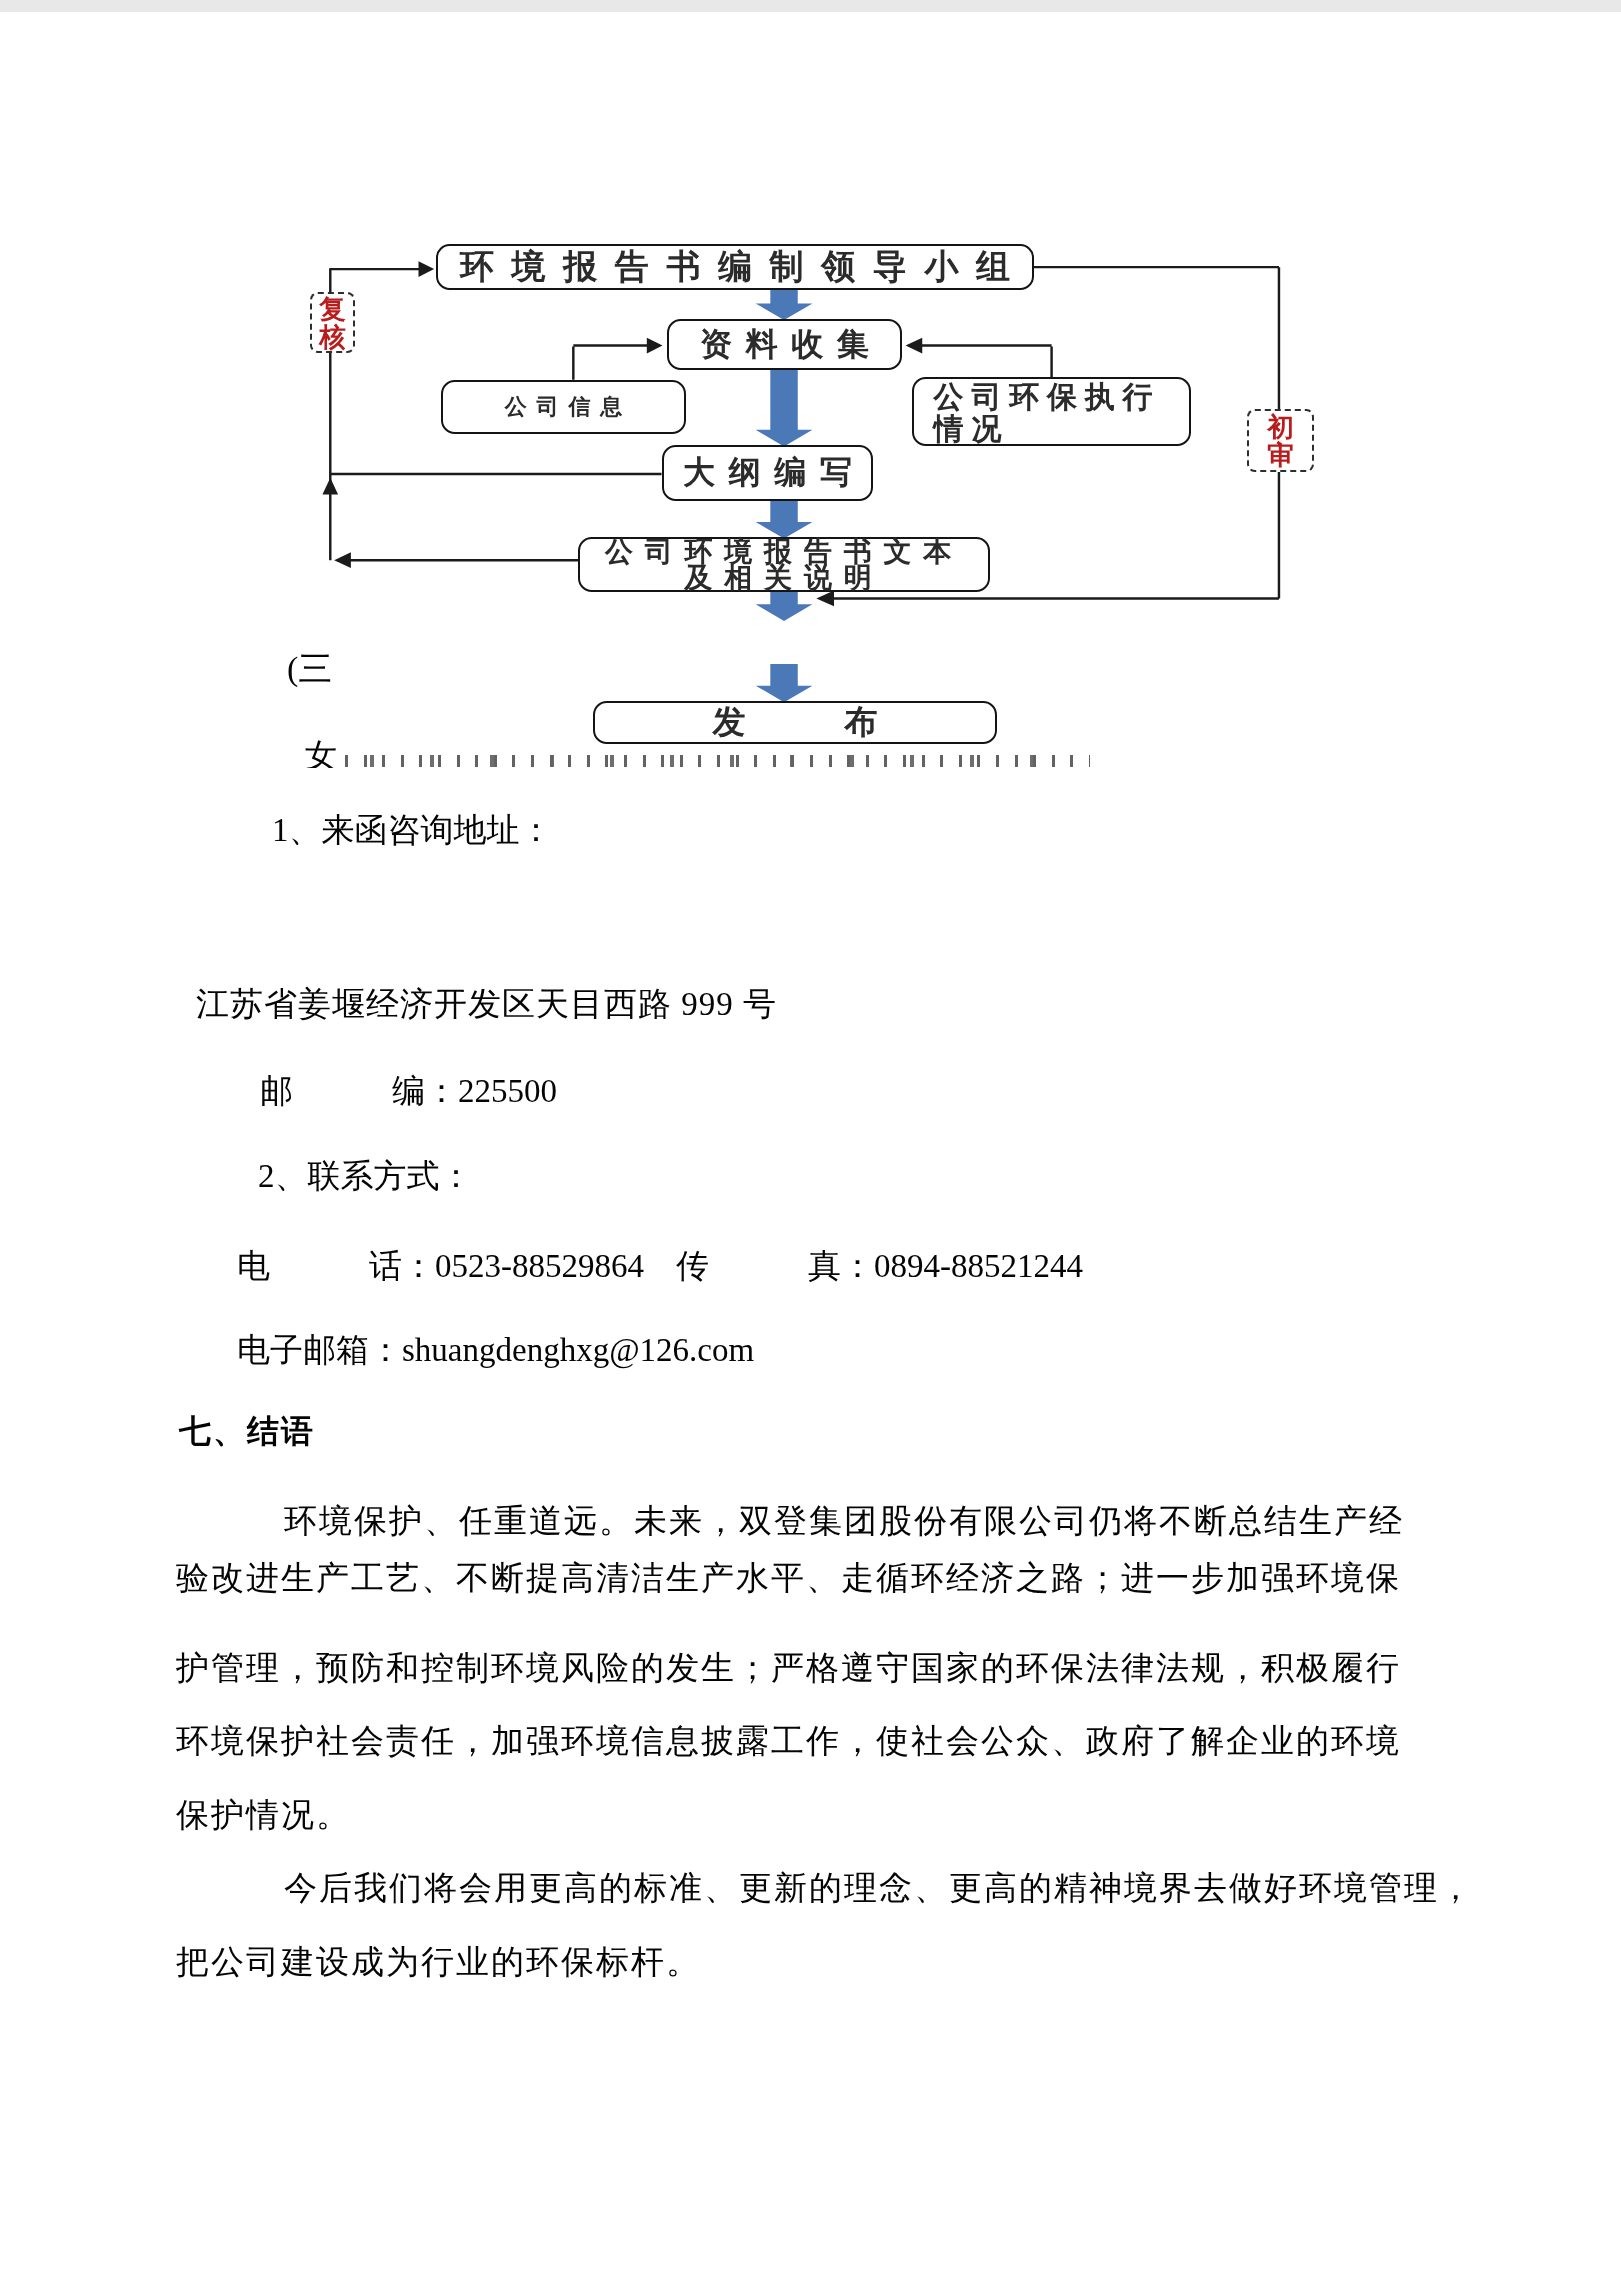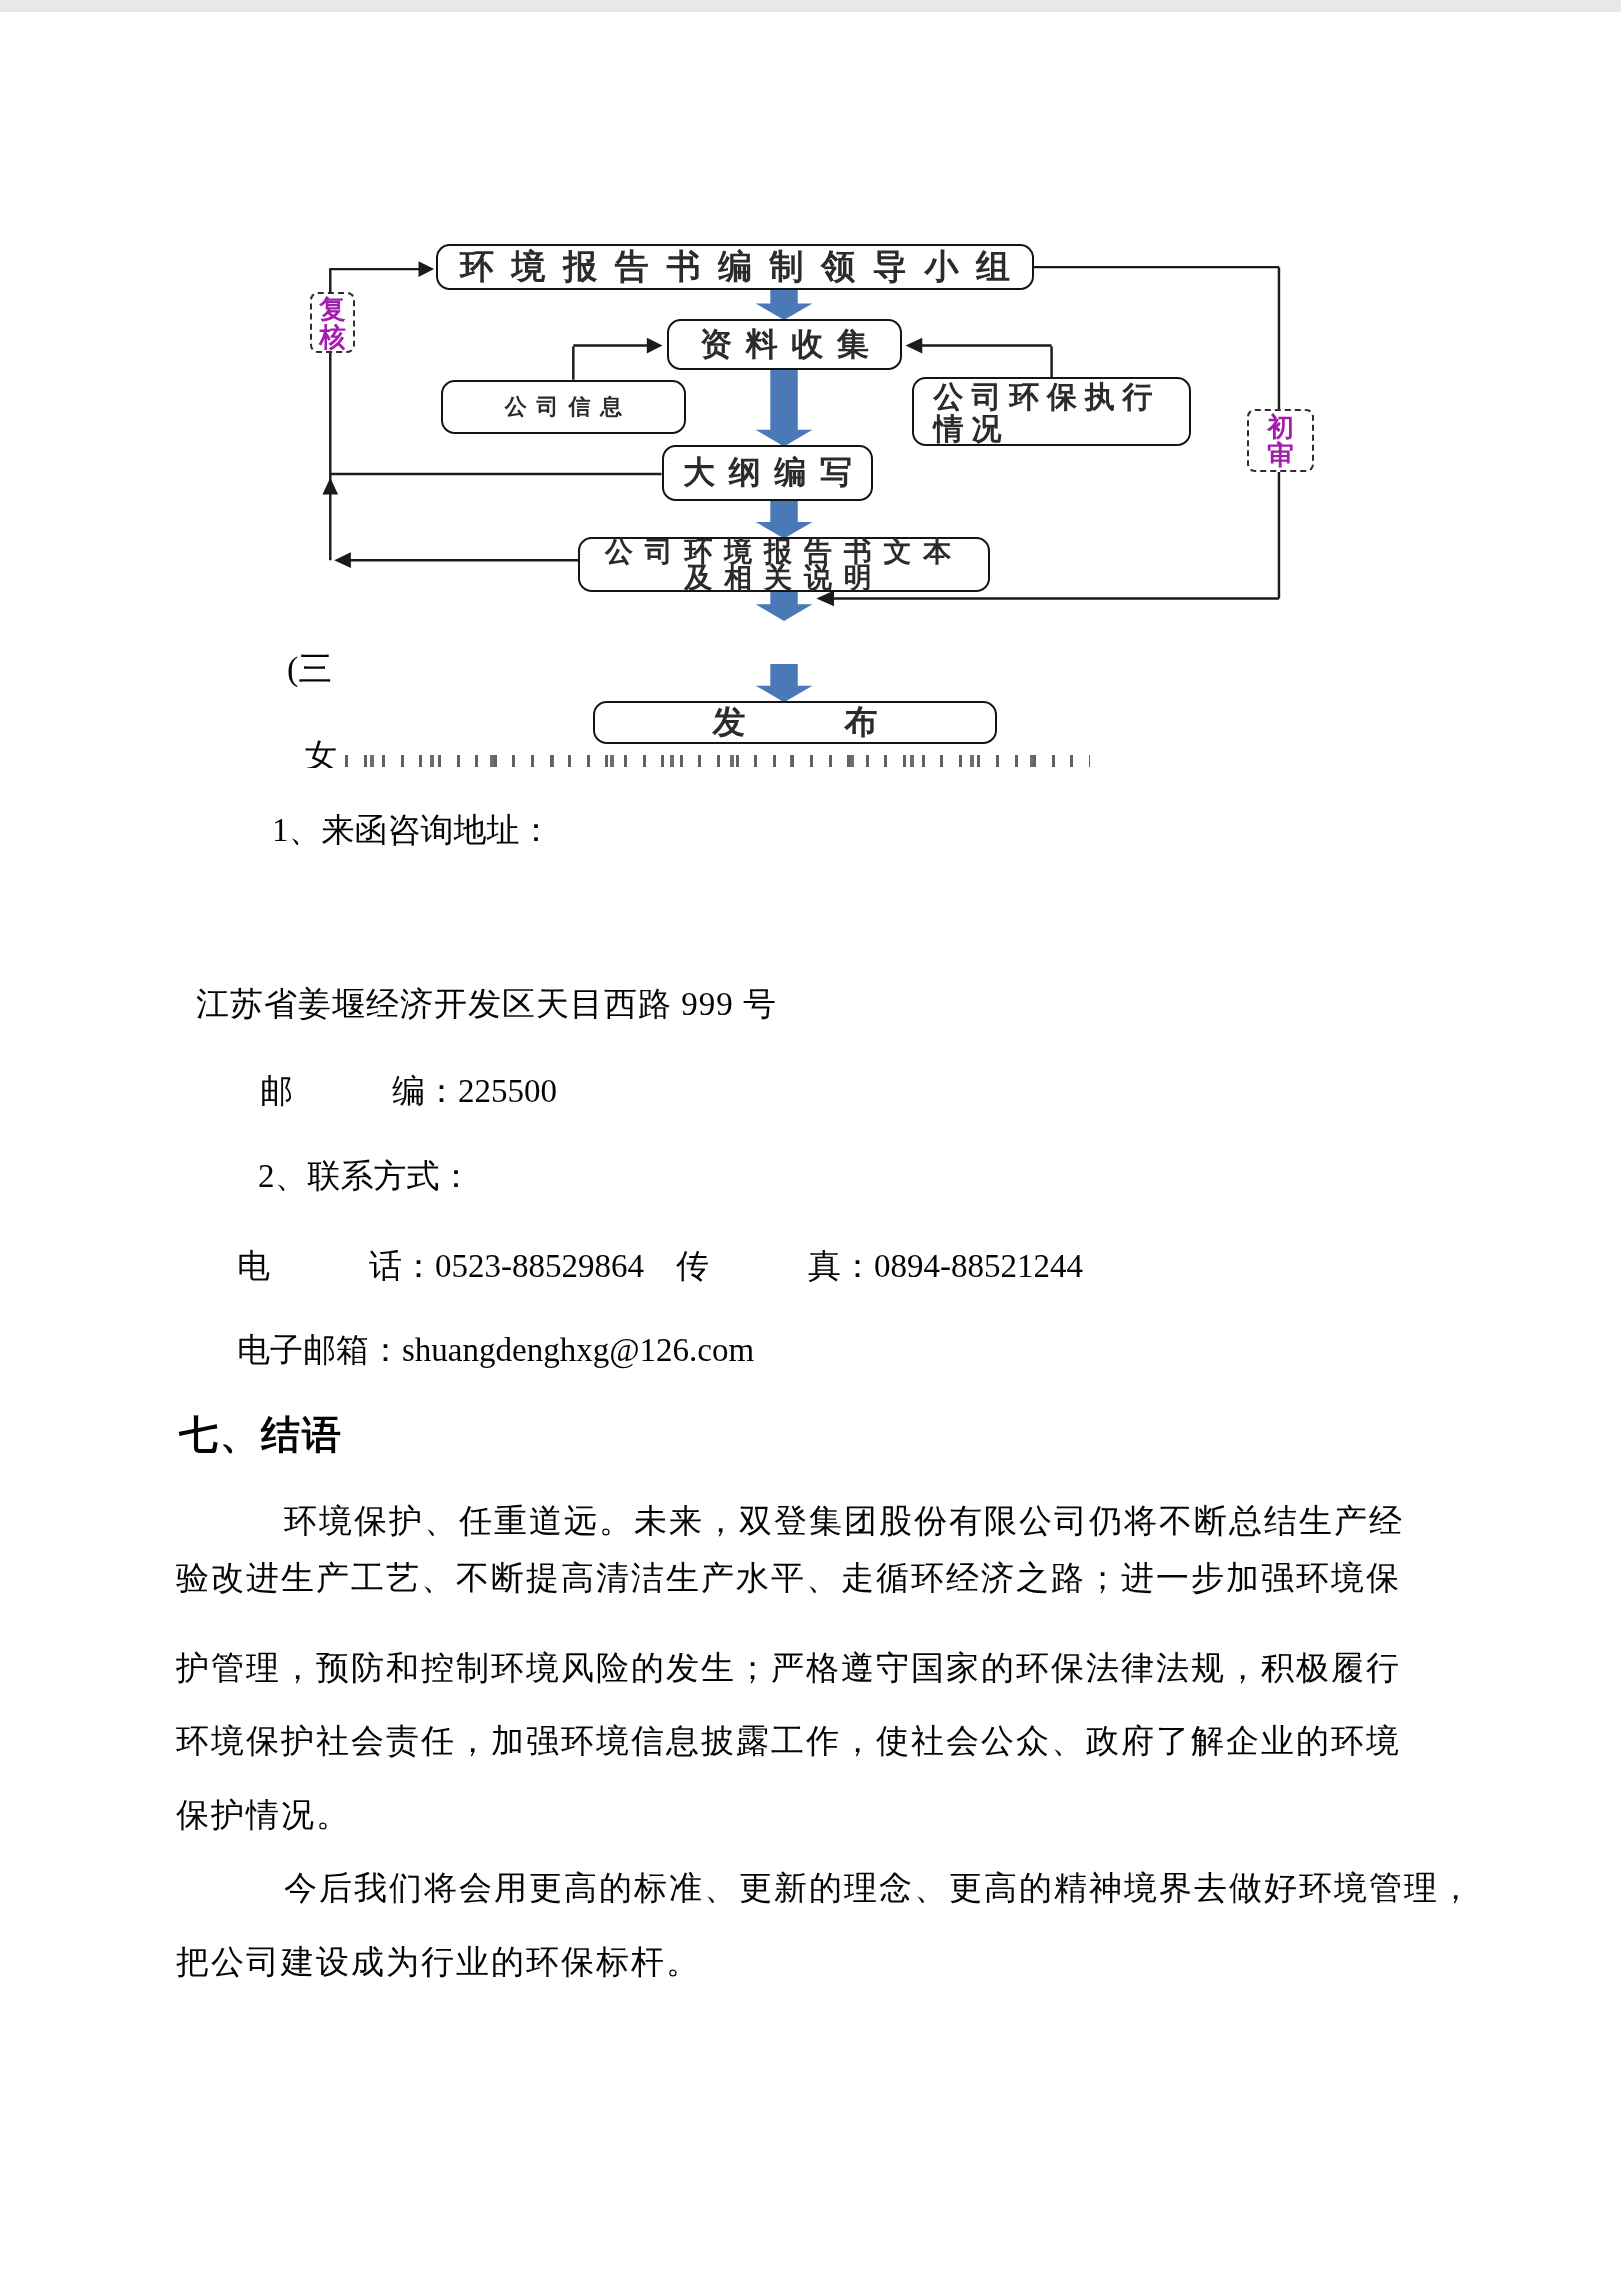--- a/index.html
+++ b/index.html
@@ -11,21 +11,21 @@
     overflow:hidden;
     font-family:"Liberation Serif","DejaVu Serif",serif;
     color:#000;
   }
   svg.connectors{position:absolute;left:0;top:0;pointer-events:none;}
   .t{position:absolute;white-space:pre;font-size:33px;line-height:1.2;color:#050505;}
   .addr-indent{letter-spacing:1px;}
   .para{letter-spacing:2px;}
   .heading{
     font-family:"Liberation Sans","DejaVu Sans",sans-serif;
-    font-weight:700;font-size:39px;letter-spacing:2px;
+    font-weight:700;font-size:32px;letter-spacing:2px;
   }
   
   .fc-box{
     position:absolute;box-sizing:border-box;
     background:#fff;border:2.9px solid #141414;border-radius:13.7px;
     display:flex;align-items:center;justify-content:center;
     font-weight:700;color:#2b2b2b;
     font-family:"Liberation Serif","DejaVu Serif",serif;
   }
   .fc-lead   {left:436px;top:232px;width:598px;height:46px;font-size:34px;letter-spacing:17.6px;text-indent:17.6px;}
@@ -36,21 +36,21 @@
               padding:2px 0 0 19.6px;line-height:32px;}
   .fc-outline{left:662px;top:433px;width:211px;height:56px;font-size:32px;letter-spacing:13.7px;text-indent:13.7px;}
   .fc-report {left:578px;top:525px;width:412px;height:55px;font-size:28px;letter-spacing:11.8px;
               flex-direction:column;line-height:26.5px;padding-top:1px;}
   .fc-joint  {left:593px;top:608px;width:431px;height:45px;font-size:33px;letter-spacing:21.6px;text-indent:21.6px;}
   .fc-publish{left:593px;top:689px;width:404px;height:43px;font-size:33px;}
   .fc-dash{
     position:absolute;box-sizing:border-box;background:#fff;
     border:2px dashed #2e2e2e;border-radius:7.8px;
     display:flex;align-items:center;justify-content:center;
-    font-weight:700;color:#a21caf;font-size:26.5px;line-height:28px;
+    font-weight:700;color:#b91c1c;font-size:26.5px;line-height:28px;
   }
   .fc-fuhe   {left:310px;top:280px;width:45px;height:61px;}
   .fc-chushen{left:1247px;top:397px;width:67px;height:63px;}
   .stack{width:27.4px;word-break:break-all;text-align:center;}
   
   .clip-strip{
     position:absolute;left:345px;top:743px;width:745px;height:11.8px;
     background:
       repeating-linear-gradient(90deg,#3c3c3c 0 2.9px,transparent 2.9px 11.8px,transparent 11.8px 18.6px),
       repeating-linear-gradient(90deg,transparent 0 25.5px,#4a4a4a 25.5px 29px,transparent 29px 60px);

